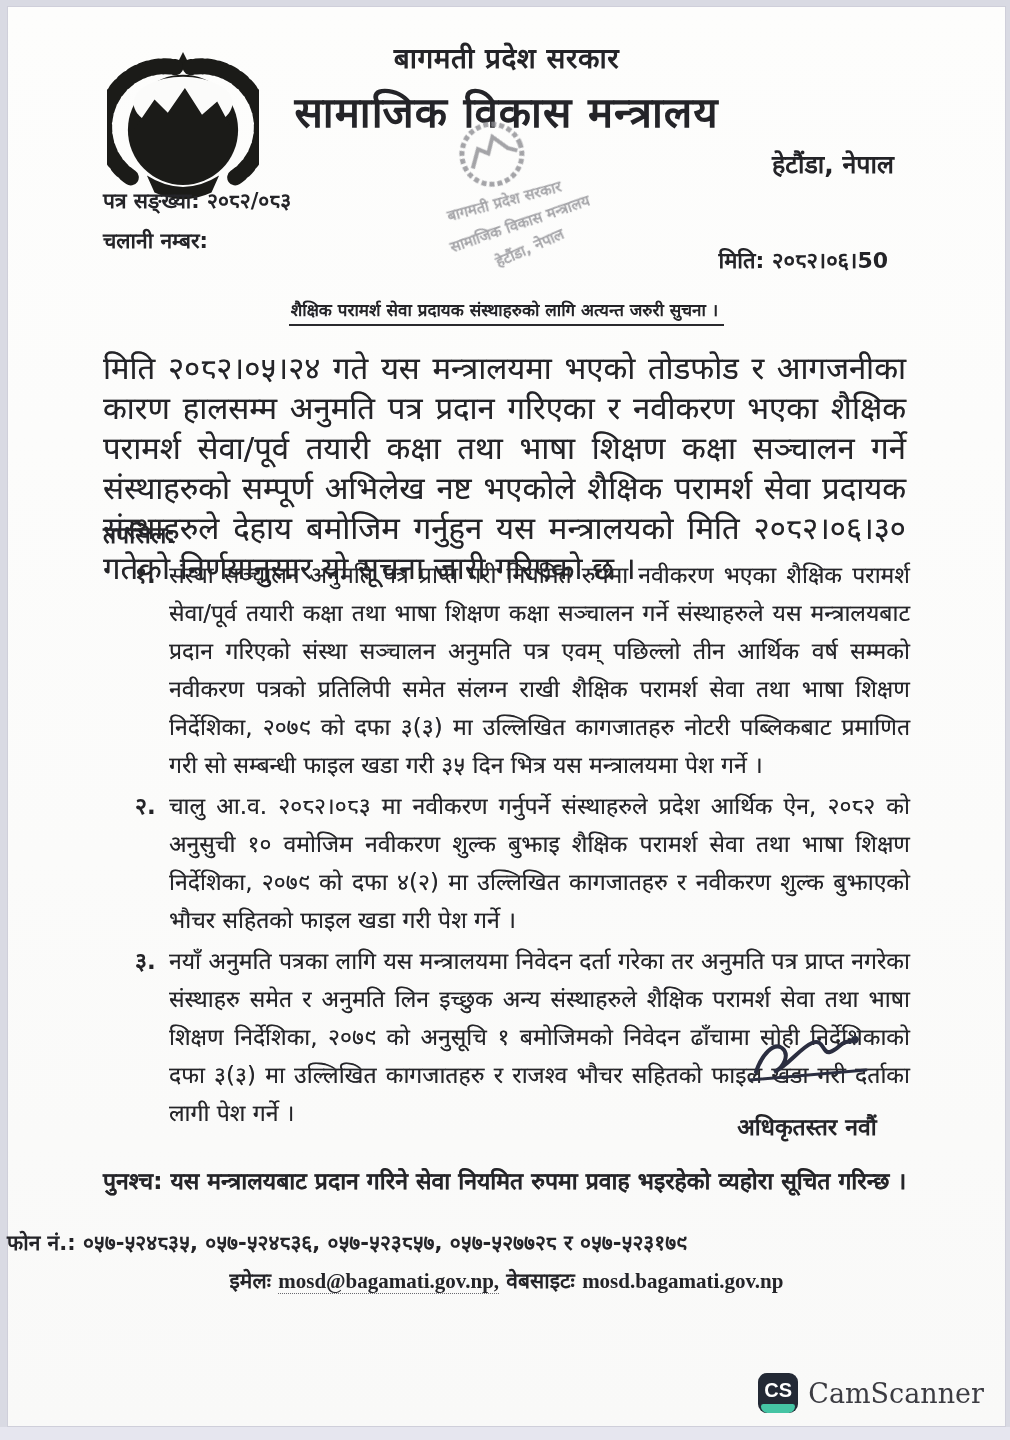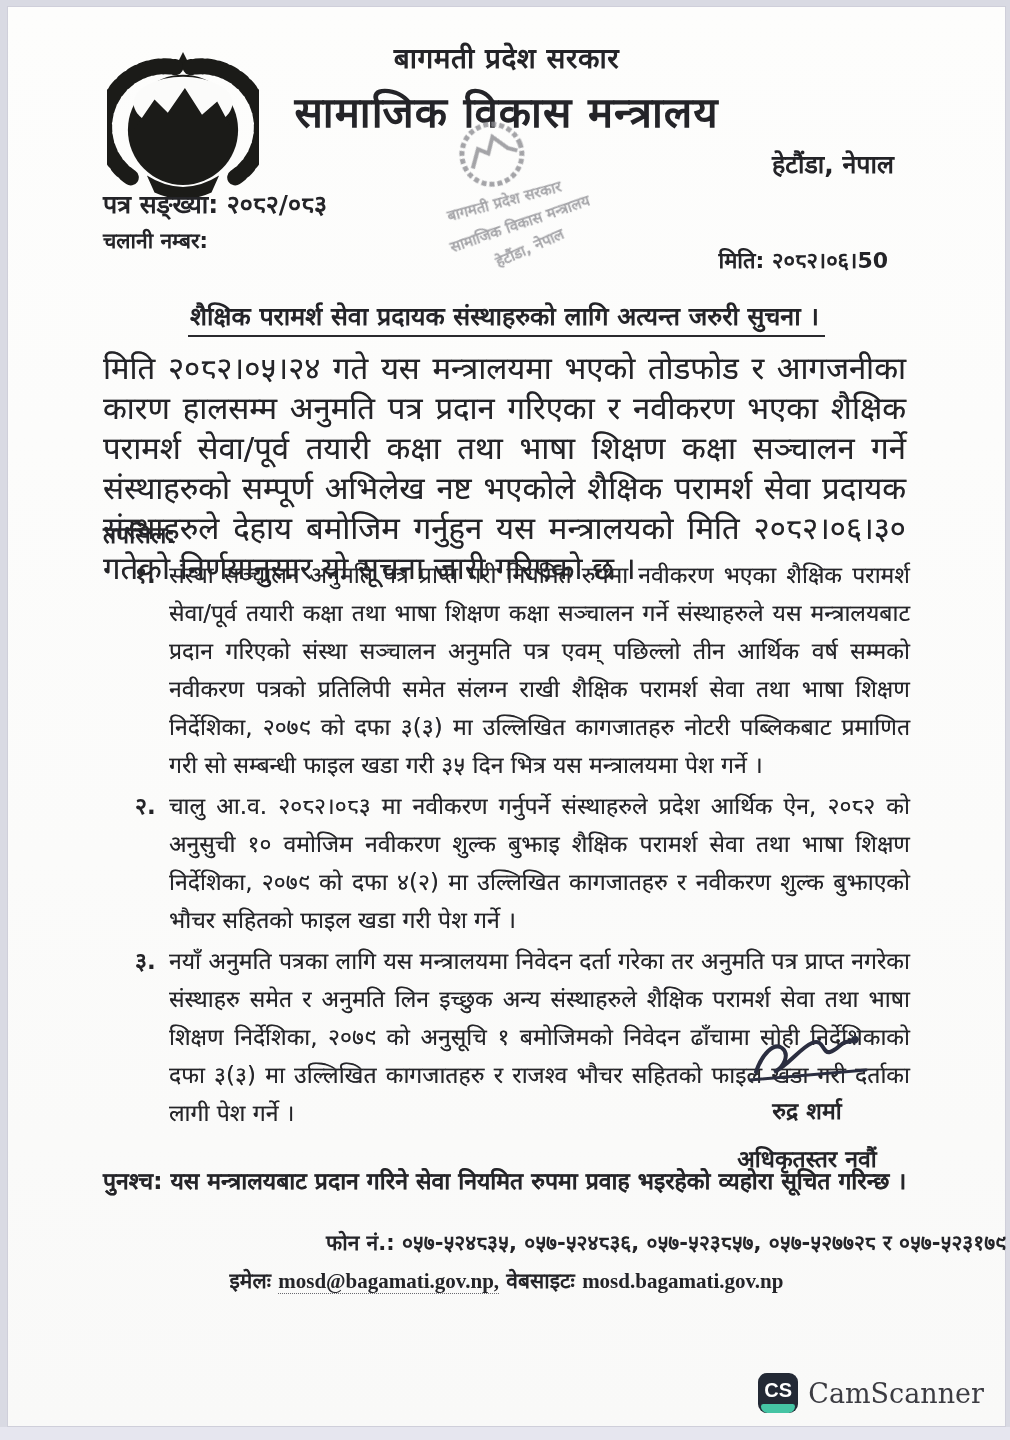--- a/index.html
+++ b/index.html
@@ -8,57 +8,57 @@
     background:linear-gradient(180deg,#fdfdfc 0%,#fbfbfa 60%,#f9f9f8 100%);
     color:#242428;box-shadow:0 0 0 1px #cfcfda inset;}
   .abs{position:absolute;}
 
   
   .emblem{left:100px;top:36px;width:152px;height:172px;}
   .org-lines{left:0;right:0;top:32px;text-align:center;}
   .org-gov{font-size:28px;font-weight:700;letter-spacing:.5px;}
   .org-ministry{font-size:42px;font-weight:700;margin-top:6px;letter-spacing:1px;}
   .location{right:112px;top:140px;font-size:25px;font-weight:700;}
-  .letter-no{left:96px;top:180px;font-size:25px;font-weight:700;text-align:center;}
+  .letter-no{left:96px;top:180px;font-size:21px;font-weight:700;text-align:center;}
   .dispatch-no{left:96px;top:220px;font-size:21px;font-weight:700;}
   .date-line{right:118px;top:238px;font-size:22px;font-weight:700;}
 
   
   .stamp{left:392px;top:108px;width:230px;height:190px;transform:rotate(-22deg);
     color:#8e8e93;opacity:.8;filter:blur(.4px);pointer-events:none;}
   .stamp .s-emblem{display:block;margin:0 auto;}
   .stamp .s-line{font-size:15px;font-weight:700;white-space:nowrap;text-align:center;}
   .stamp .s1{transform:rotate(7deg) translateX(-6px);}
   .stamp .s2{transform:rotate(3deg);margin-top:6px;}
   .stamp .s3{transform:rotate(-2deg);margin-top:6px;}
 
   
   .title{left:0;right:0;top:292px;text-align:center;}
-  .title span{font-size:25px;font-weight:700;border-bottom:2.5px solid #2a2a2e;
+  .title span{font-size:17px;font-weight:700;border-bottom:2.5px solid #2a2a2e;
     padding:0 6px 4px 2px;}
   .intro{left:96px;right:100px;top:342px;font-size:31px;font-weight:400;
     line-height:40px;text-align:justify;text-shadow:0 0 .5px rgba(20,20,20,.45);}
   .tapasil{left:96px;top:512px;font-size:23px;font-weight:600;}
   .list{left:128px;right:96px;top:550px;}
   .list-item{display:flex;margin-bottom:3px;}
   .li-num{flex:0 0 34px;font-size:23px;font-weight:700;line-height:38px;}
   .li-text{flex:1;font-size:23px;font-weight:400;line-height:38px;
     text-align:justify;text-shadow:0 0 .5px rgba(20,20,20,.45);}
 
   
   .sign-svg{left:735px;top:1022px;width:140px;height:66px;}
   .sign-block{left:660px;top:1088px;width:280px;text-align:center;}
   .sign-name{font-size:23px;font-weight:700;}
   .sign-desig{font-size:23px;font-weight:700;margin-top:16px;}
 
   .postscript{left:96px;right:94px;top:1158px;font-size:23px;font-weight:700;
     text-shadow:0 0 .5px rgba(20,20,20,.4);}
 
   
-  .phone-line{left:0;right:0;top:1222px;text-align:right;font-size:21px;font-weight:700;}
+  .phone-line{left:0;right:0;top:1222px;text-align:left;font-size:21px;font-weight:700;}
   .mail-line{left:0;right:0;top:1260px;text-align:center;font-size:21px;font-weight:700;}
   .latin{font-family:"Liberation Serif",serif;font-weight:600;}
   .u-dot{border-bottom:1px dotted #6a6a70;}
 
   
   .cam{right:22px;bottom:14px;display:flex;align-items:center;gap:10px;}
   .cs-badge{position:relative;width:40px;height:40px;border-radius:9px;
     background:#232935;overflow:hidden;display:flex;align-items:center;justify-content:center;}
   .cs-badge span{color:#fff;font-weight:700;font-size:20px;font-family:"Liberation Sans",sans-serif;
     margin-top:-6px;}
@@ -127,21 +127,20 @@
       <div class="li-text">नयाँ अनुमति पत्रका लागि यस मन्त्रालयमा निवेदन दर्ता गरेका तर अनुमति पत्र प्राप्त नगरेका संस्थाहरु समेत र अनुमति लिन इच्छुक अन्य संस्थाहरुले शैक्षिक परामर्श सेवा तथा भाषा शिक्षण निर्देशिका, २०७९ को अनुसूचि १ बमोजिमको निवेदन ढाँचामा सोही निर्देशिकाको दफा ३(३) मा उल्लिखित कागजातहरु र राजश्व भौचर सहितको फाइल खडा गरी दर्ताका लागी पेश गर्ने ।</div>
     </div>
   </div>
 
   <svg class="abs sign-svg" viewBox="0 0 140 66">
     <path d="M14,44 C20,26 32,14 40,20 C48,26 42,40 32,44 C46,38 58,20 70,15 C82,10 80,26 88,24 C96,22 100,12 108,14 M112,10 C114,9 116,11 114,13 C112,15 110,12 112,10" fill="none" stroke="#2b2e40" stroke-width="4" stroke-linecap="round"></path>
     <path d="M8,52 L124,42" fill="none" stroke="#2b2e40" stroke-width="3" stroke-linecap="round"></path>
   </svg>
 
   <div class="abs sign-block">
-    <div class="sign-name">रुद्र शर्मा</div>
     <div class="sign-desig">अधिकृतस्तर नवौं</div>
   </div>
 
   <div class="abs postscript"><span>पुनश्च:</span><span> यस मन्त्रालयबाट प्रदान गरिने सेवा नियमित रुपमा प्रवाह भइरहेको व्यहोरा सूचित गरिन्छ ।</span></div>
 
   <div class="abs phone-line">फोन नं.: ०५७-५२४८३५, ०५७-५२४८३६, ०५७-५२३८५७, ०५७-५२७७२८ र ०५७-५२३१७९</div>
   <div class="abs cam">
     <div class="cs-badge">
       <span>CS</span>
       <div class="cs-teal"></div>

